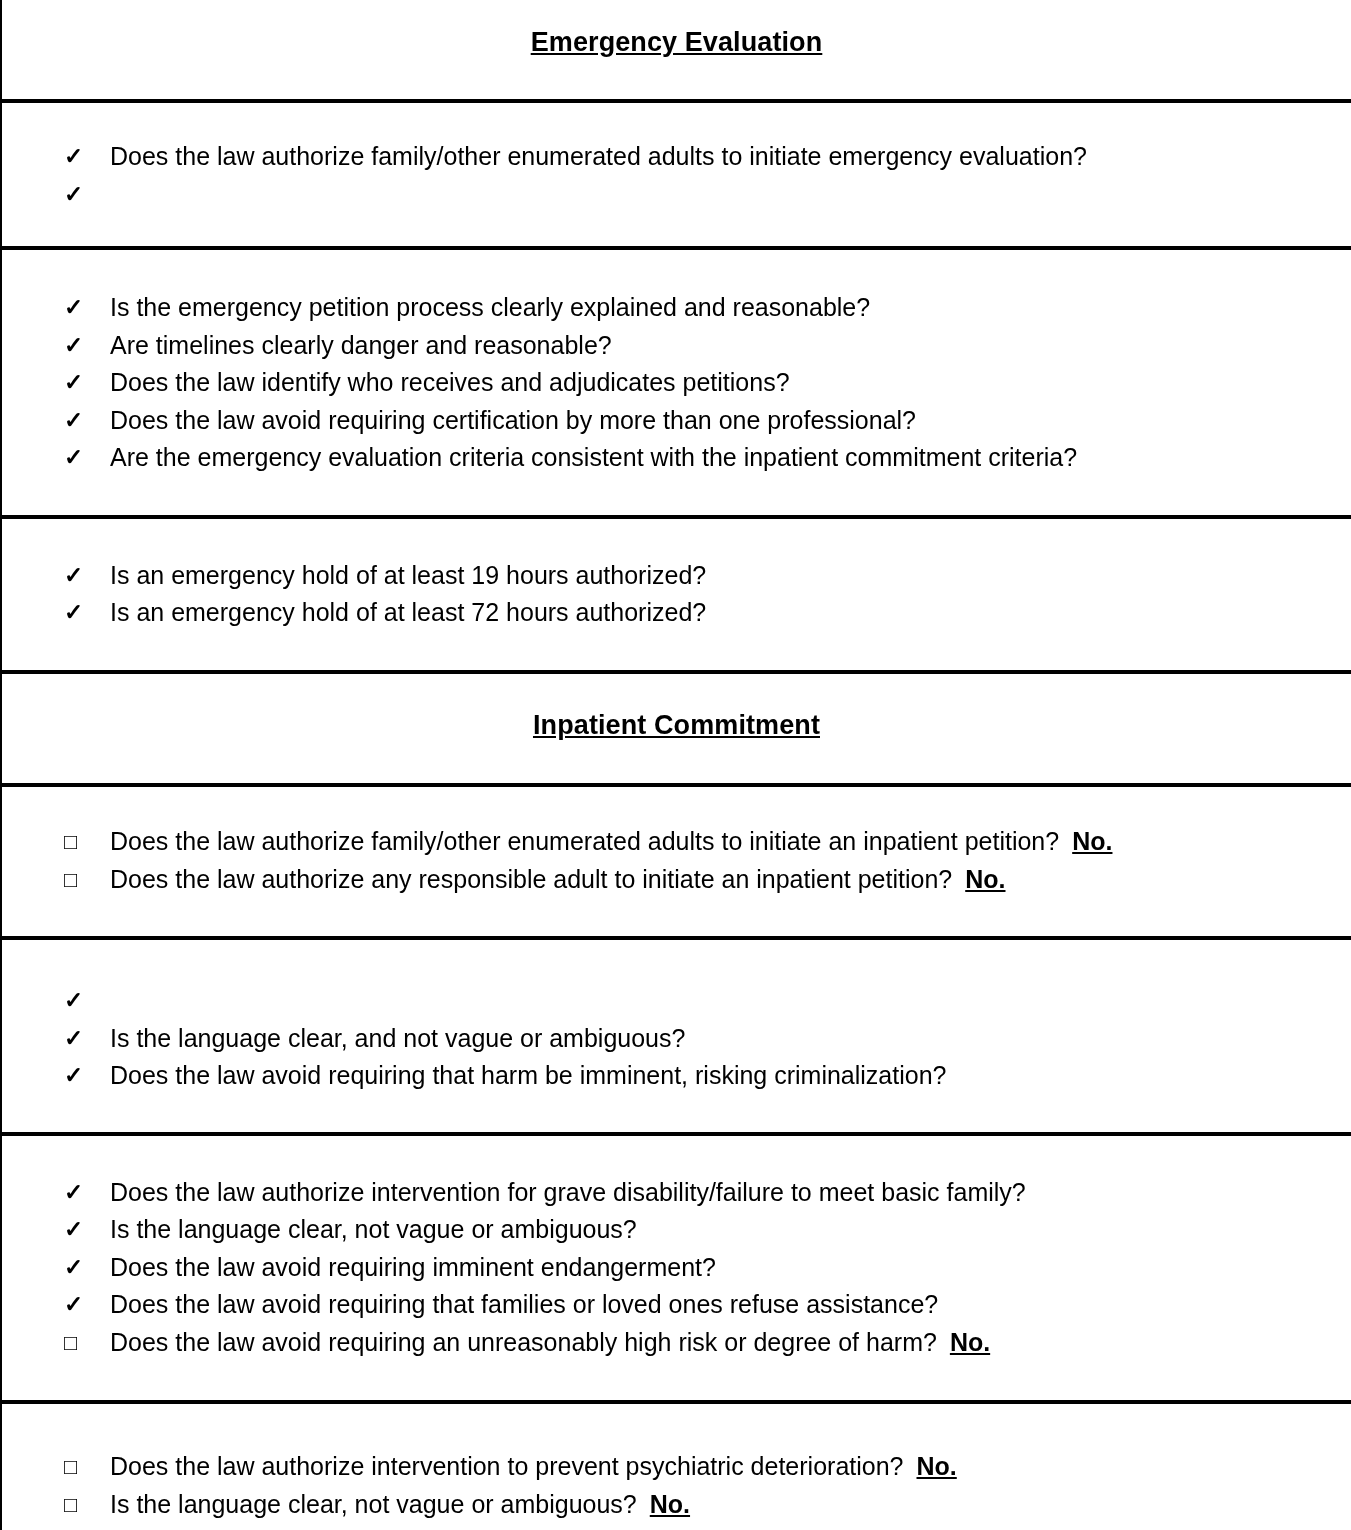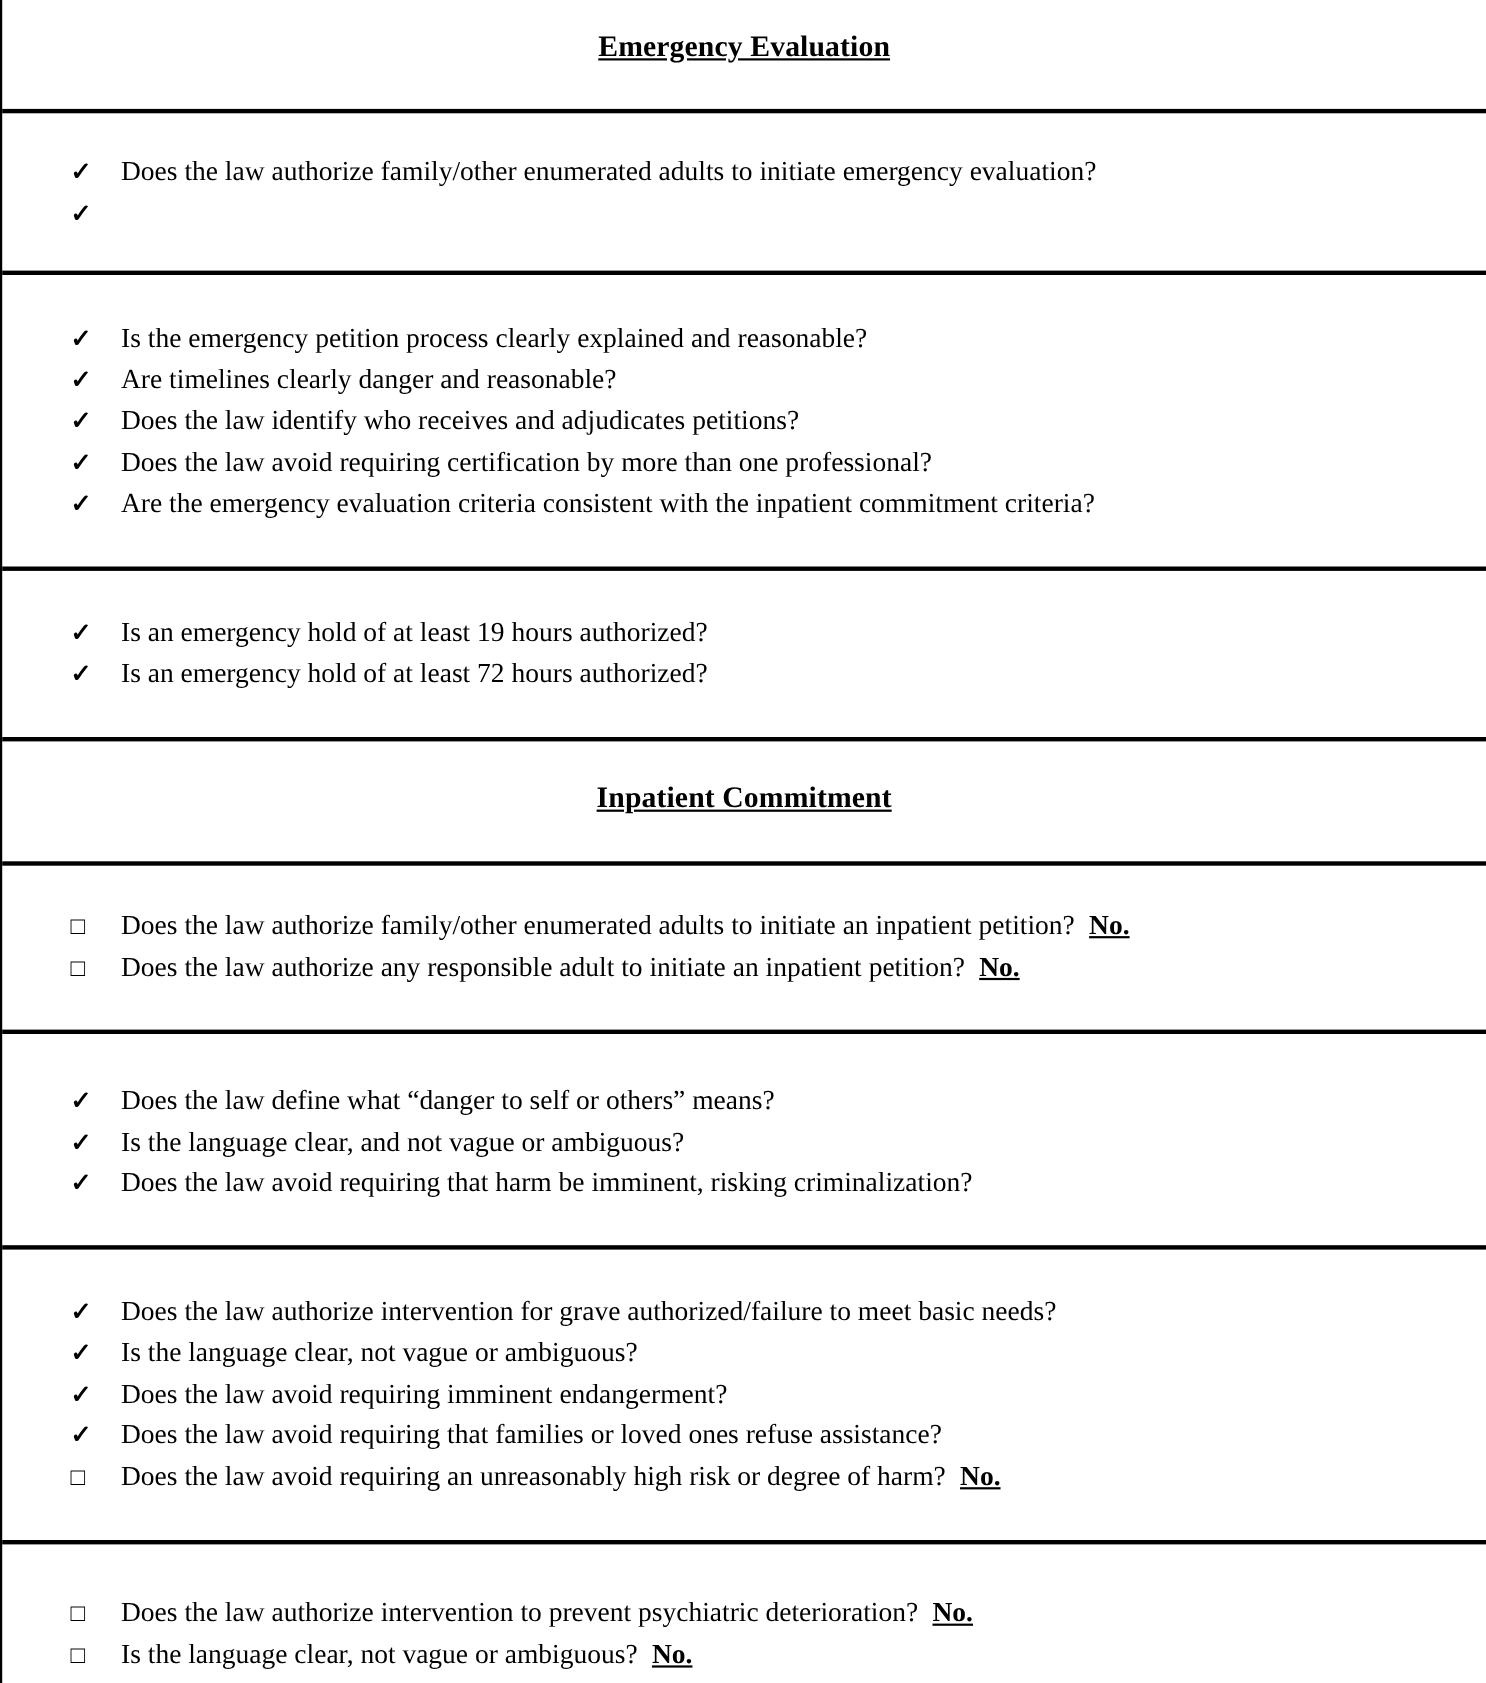--- a/index.html
+++ b/index.html
@@ -14,21 +14,20 @@
     color: #000000;
     overflow: hidden;
   }
 
   .page {
     position: relative;
     width: 1147px;
     height: 1530px;
     box-sizing: border-box;
     background: #ffffff;
-    font-family: Liberation Serif, serif;
   }
 
   
   .checklist-table {
     position: relative;
     width: 1351px;
     border-left: 2px solid #000;
     box-sizing: border-box;
   }
 
@@ -189,38 +188,37 @@
           <span class="qtext">Does the law authorize any responsible adult to initiate an inpatient petition?</span>
           <span class="answer">No.</span>
         </li>
       </ul>
     </div>
 
     <div class="section pad-e">
       <ul class="qlist">
         <li class="qitem">
           <span class="marker check">✓</span>
-          <span class="qtext">Does the law define what “danger to self or others” means?</span>
         </li>
         <li class="qitem">
           <span class="marker check">✓</span>
           <span class="qtext">Is the language clear, and not vague or ambiguous?</span>
         </li>
         <li class="qitem">
           <span class="marker check">✓</span>
           <span class="qtext">Does the law avoid requiring that harm be imminent, risking criminalization?</span>
         </li>
       </ul>
     </div>
 
     <div class="section pad-f">
       <ul class="qlist">
         <li class="qitem">
           <span class="marker check">✓</span>
-          <span class="qtext">Does the law authorize intervention for grave authorized/failure to meet basic needs?</span>
+          <span class="qtext">Does the law authorize intervention for grave disability/failure to meet basic family?</span>
         </li>
         <li class="qitem">
           <span class="marker check">✓</span>
           <span class="qtext">Is the language clear, not vague or ambiguous?</span>
         </li>
         <li class="qitem">
           <span class="marker check">✓</span>
           <span class="qtext">Does the law avoid requiring imminent endangerment?</span>
         </li>
         <li class="qitem">

